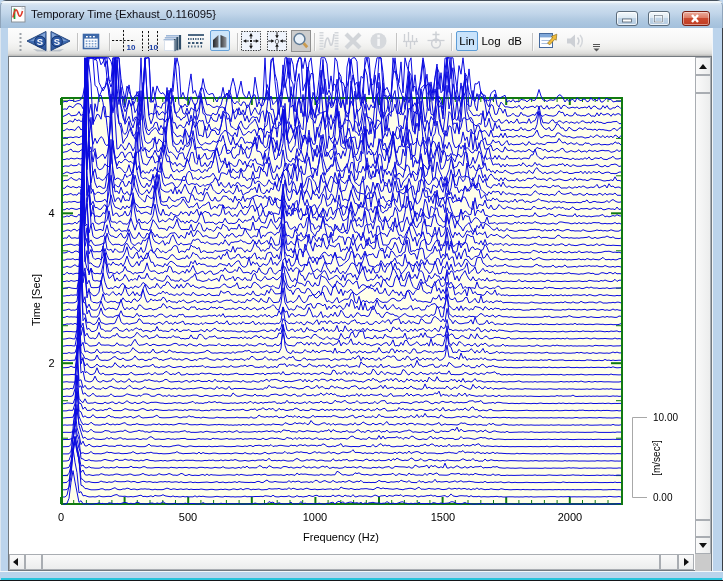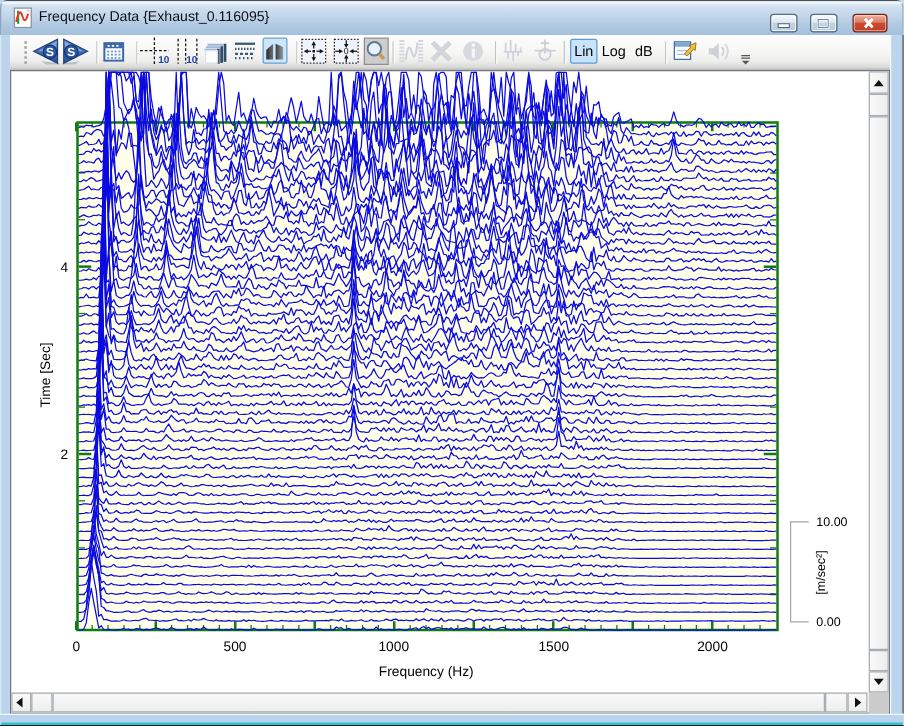--- a/index.html
+++ b/index.html
@@ -35,21 +35,21 @@
 #bborder .k{position:absolute;left:0;top:9px;width:723px;height:1px;background:#14161A}
 .tri{position:absolute;width:0;height:0}
 </style></head><body>
 <div id="titlebar" class="abs"></div>
 <svg class="abs" style="left:10px;top:5px;z-index:3" width="17" height="18" viewBox="0 0 17 18">
     <rect x="1.5" y="1.5" width="13.5" height="15.5" fill="#FDFDFD" stroke="#8B9299"></rect>
     <polygon points="11.5,1.5 15,4.5 11.5,4.5" fill="#D7DCE1"></polygon>
     <line x1="4.5" y1="3.5" x2="4.5" y2="14" stroke="#1E9E30" stroke-width="1.7"></line>
     <path d="M3 12.5 C4.5 4, 6.5 3, 7.8 7.5 C9 11.8, 10.5 13.5, 12.5 6" stroke="#E03A2A" stroke-width="1.6" fill="none"></path>
   </svg>
-<div id="title" class="abs">Frequency Data {Exhaust_0.116095}</div>
+<div id="title" class="abs">Temporary Time {Exhaust_0.116095}</div>
 <div id="btnmin" class="abs wbtn"></div>
 <div id="btnmax" class="abs wbtn"></div>
 <div id="btnclose" class="abs wbtn"></div>
 <svg class="abs" style="left:616px;top:11px;z-index:4" width="94" height="15" viewBox="0 0 94 15">
     <rect x="6.5" y="8" width="9" height="3" fill="#FDFDFD" stroke="#51606E" stroke-width="0.8"></rect>
     <rect x="38.5" y="4.5" width="8" height="6.5" fill="none" stroke="#FDFDFD" stroke-width="1.8"></rect>
     <rect x="38.5" y="4.5" width="8" height="6.5" fill="none" stroke="#51606E" stroke-width="0.6"></rect>
     <path d="M76 4 L82 11 M82 4 L76 11" stroke="#FFFFFF" stroke-width="2.4"></path>
   </svg>
 <div id="toolbar" class="abs"></div>

